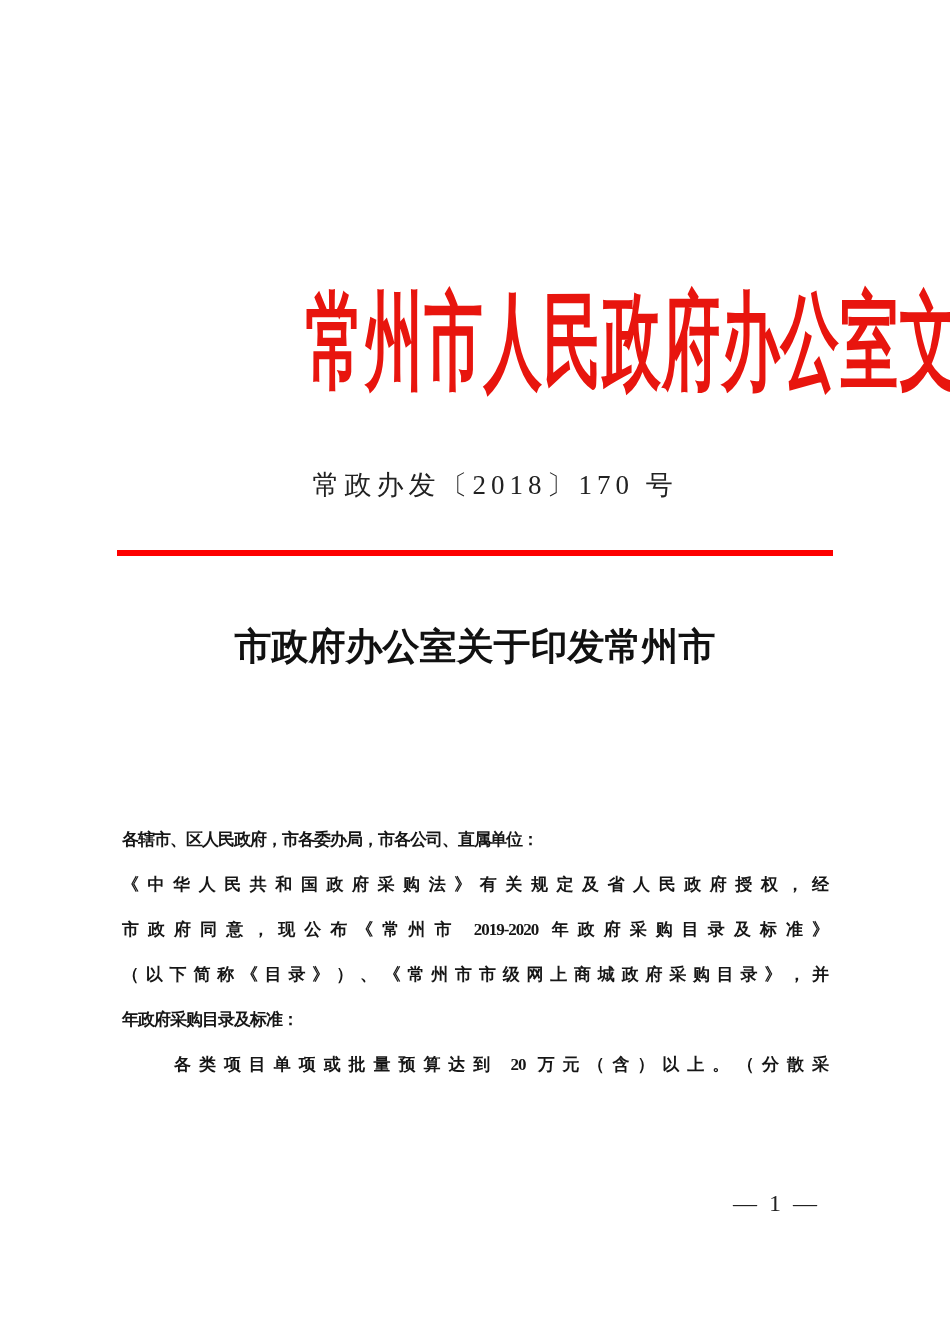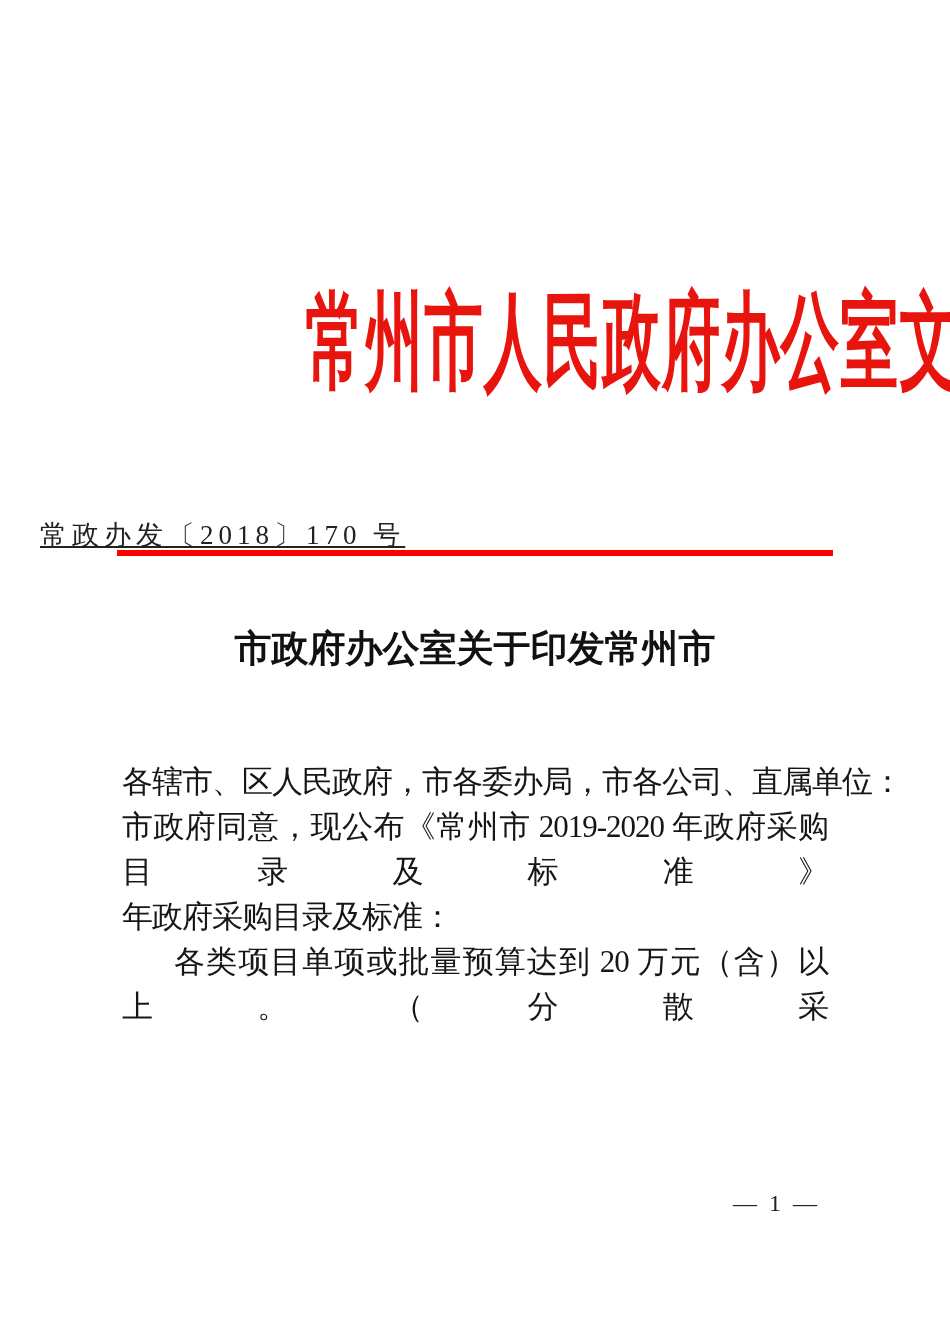--- a/index.html
+++ b/index.html
@@ -34,30 +34,30 @@
     color: #e8150e;
     letter-spacing: 2px;
     transform: scaleX(0.55);
     transform-origin: 50% 50%;
     margin-left: 14px;
   }
 
   
   .doc-number {
     position: absolute;
-    top: 517px;
+    top: 467px;
     left: 0;
     width: 100%;
+    text-align: center;
     font-size: 27px;
     line-height: 36px;
     letter-spacing: 5px;
     color: #222222;
     padding-left: 40px;
     box-sizing: border-box;
-    text-decoration: underline;
   }
 
   
   .red-rule {
     position: absolute;
     top: 550px;
     left: 117px;
     width: 716px;
     height: 6px;
     background: #fe0000;
@@ -68,32 +68,34 @@
     position: absolute;
     top: 621px;
     left: 0;
     width: 100%;
     text-align: center;
     font-weight: bold;
     font-size: 37px;
     line-height: 56px;
     color: #111111;
     margin: 0;
+    font-family: Liberation Mono, monospace;
   }
 
   
   .body-block {
     position: absolute;
-    top: 759px;
+    top: 817px;
     left: 122px;
     width: 706px;
-    font-size: 31px;
+    font-size: 17px;
     line-height: 45px;
     letter-spacing: -1px;
     color: #161616;
+    font-weight: bold;
   }
   .body-line {
     white-space: nowrap;
   }
   .body-line.indent {
     text-indent: 52px;
   }
   .body-line.just {
     white-space: normal;
     text-align: justify;
@@ -122,20 +124,22 @@
   <div class="doc-number">常政办发〔2018〕170 号</div>
 
   <div class="red-rule"></div>
 
   <h1 class="doc-title">
     <div>市政府办公室关于印发常州市</div>
   </h1>
 
   <div class="body-block">
     <div class="body-line">各辖市、区人民政府，市各委办局，市各公司、直属单位：</div>
+    <div class="body-line just">《中华人民共和国政府采购法》有关规定及省人民政府授权，经</div>
     <div class="body-line just">市政府同意，现公布《常州市 2019-2020 年政府采购目录及标准》</div>
+    <div class="body-line just">（以下简称《目录》）、《常州市市级网上商城政府采购目录》，并</div>
     <div class="body-line">年政府采购目录及标准：</div>
     <div class="body-line indent just">各类项目单项或批量预算达到 20 万元（含）以上。（分散采</div>
   </div>
 
   <div class="page-number">— 1 —</div>
 
 </div>
 
 </body></html>

